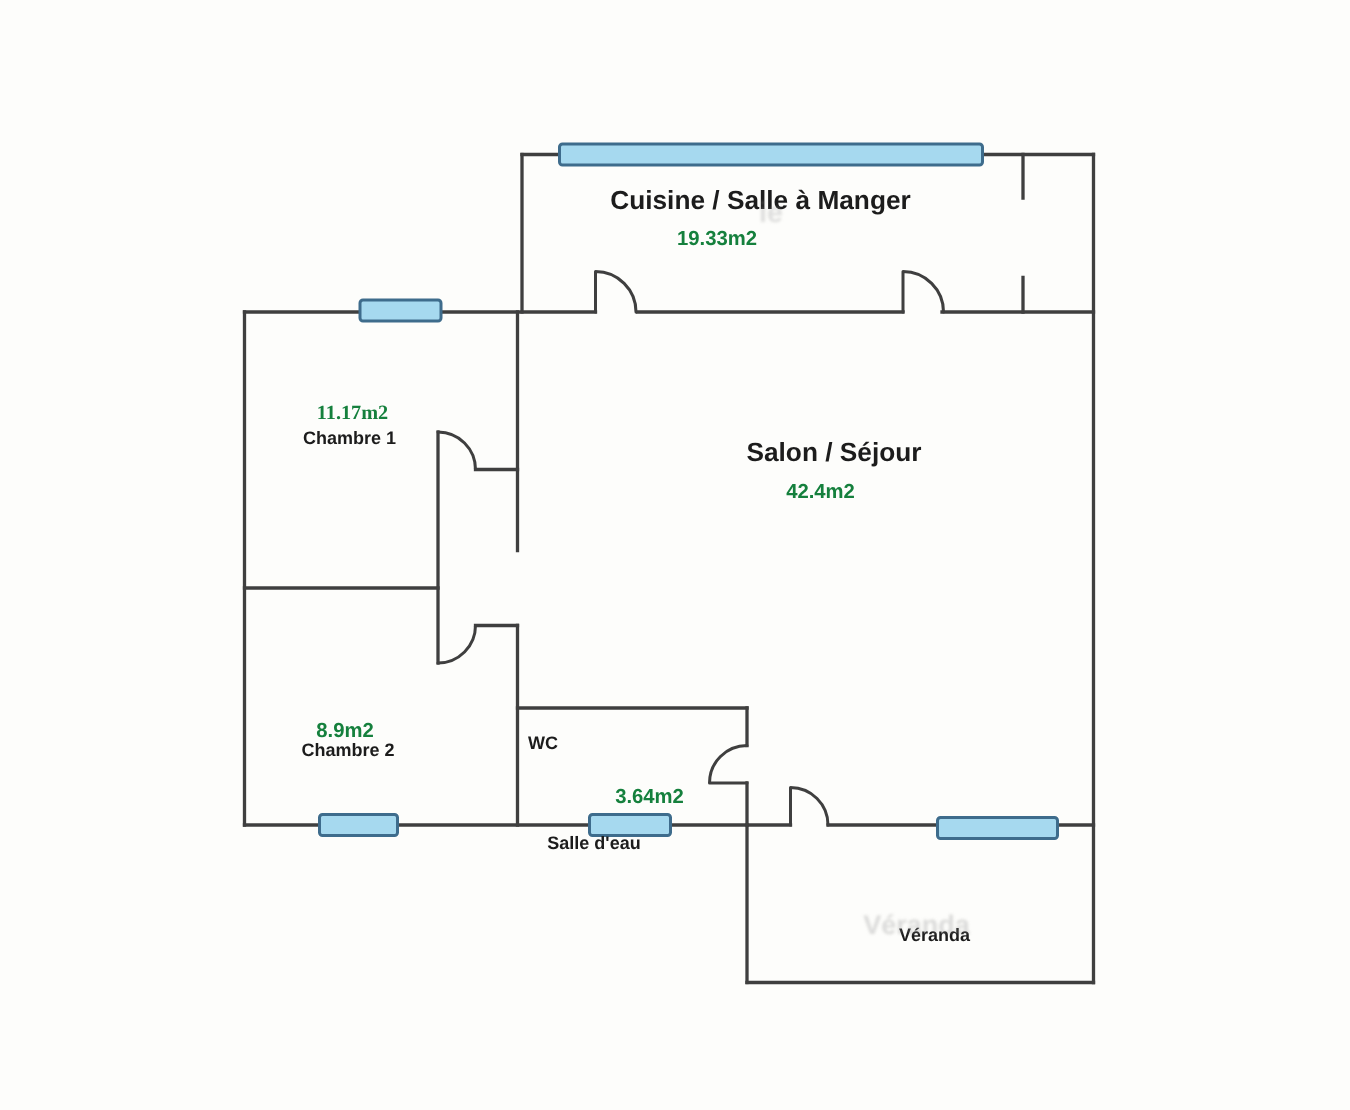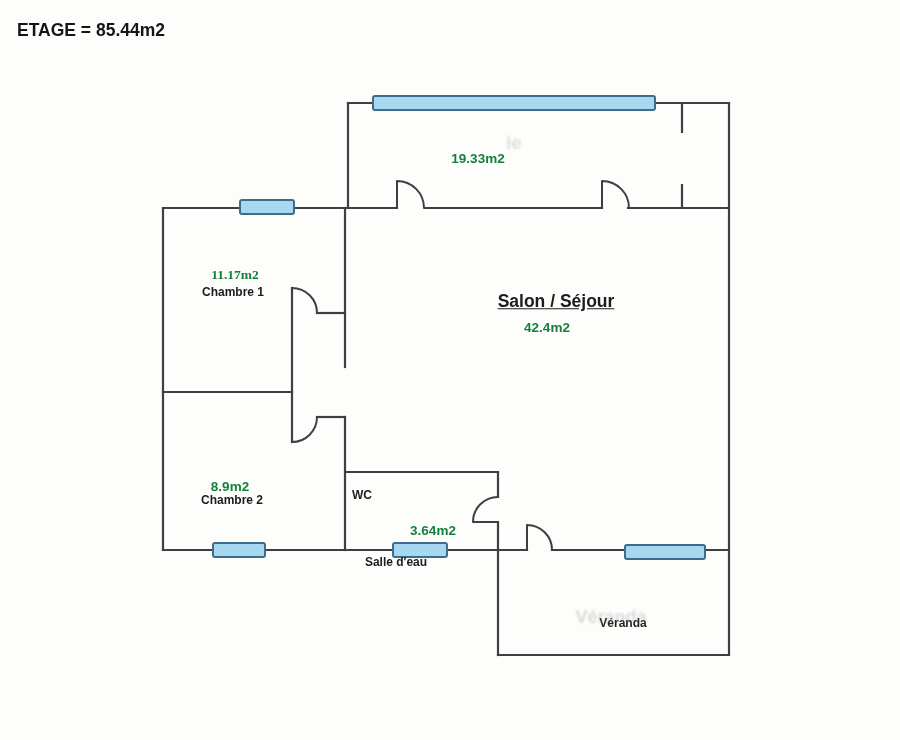--- a/index.html
+++ b/index.html
@@ -37,21 +37,20 @@
     white-space:nowrap;
   }
   .ghost-veranda{font-size:18px;}
   .ghost-kitchen{font-size:19px;color:rgba(160,160,160,0.33);}
 </style>
 </head>
 <body>
 
 <div id="stage">
 
-  <div class="plan-title">ETAGE = 85.44m2</div>
 
   <svg width="900" height="740" viewBox="0 0 900 740">
 
     <g stroke="#3f3f3f" stroke-width="2.2" fill="none" stroke-linecap="square">
       <path d="M348 103 H729"></path>
       <path d="M729 103 V655"></path>
       <path d="M348 103 V208"></path>
       <path d="M163 208 H397 M425 208 H602 M628 208 H729"></path>
       <path d="M163 208 V550"></path>
       <path d="M163 392 H292"></path>
@@ -80,26 +79,27 @@
 
     <g fill="#a6d9ef" stroke="#3e6c8c" stroke-width="2">
       <rect x="373" y="96" width="282" height="14" rx="2"></rect>
       <rect x="240" y="200" width="54" height="14" rx="2"></rect>
       <rect x="213" y="543" width="52" height="14" rx="2"></rect>
       <rect x="393" y="543" width="54" height="14" rx="2"></rect>
       <rect x="625" y="545" width="80" height="14" rx="2"></rect>
     </g>
   </svg>
 
+  <div class="lbl room-name-lg" style="left:507px;top:134px;">Cuisine / Salle à Manger</div>
   <div class="lbl room-area" style="left:478px;top:159px;">19.33m2</div>
 
   <div class="lbl room-name" style="left:233px;top:255px;">Chambre 1</div>
   <div class="lbl room-area" style="left:235px;top:275px;font-family:Liberation Serif, serif;">11.17m2</div>
 
-  <div class="lbl room-name-lg" style="left:556px;top:302px;text-decoration:underline;">Salon / Séjour</div>
+  <div class="lbl room-name-lg" style="left:556px;top:302px;">Salon / Séjour</div>
   <div class="lbl room-area" style="left:547px;top:328px;">42.4m2</div>
 
   <div class="lbl room-name" style="left:232px;top:463px;">Chambre 2</div>
   <div class="lbl room-area" style="left:230px;top:487px;">8.9m2</div>
 
   <div class="lbl room-name" style="left:362px;top:458px;">WC</div>
   <div class="lbl room-area" style="left:433px;top:493px;margin-top:38px;">3.64m2</div>
   <div class="lbl room-name" style="left:396px;top:525px;">Salle d'eau</div>
 
   <div class="lbl room-name" style="left:623px;top:586px;">Véranda</div>

